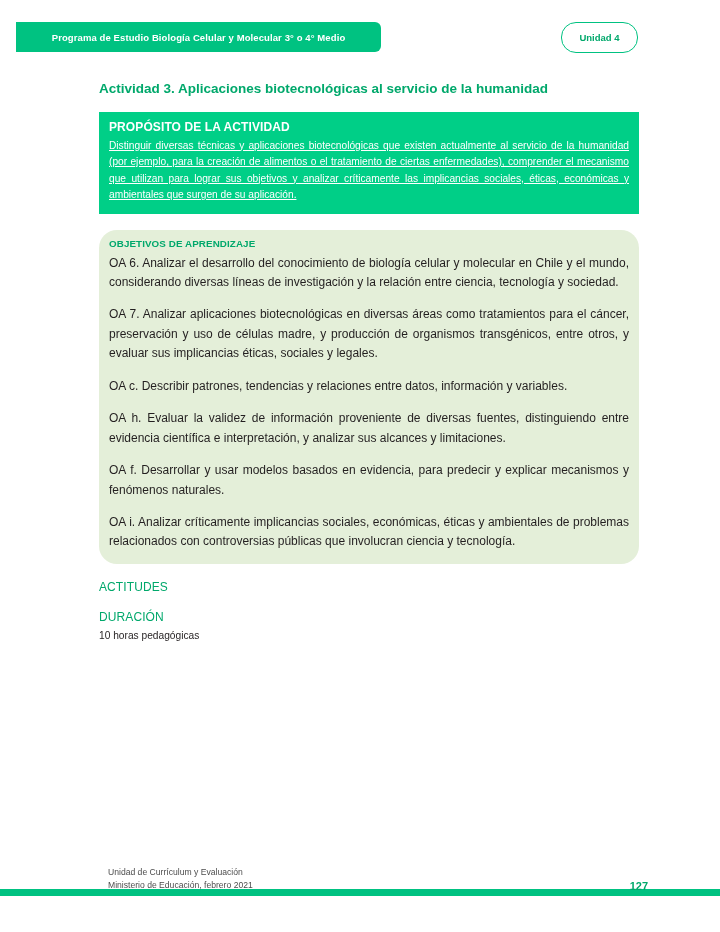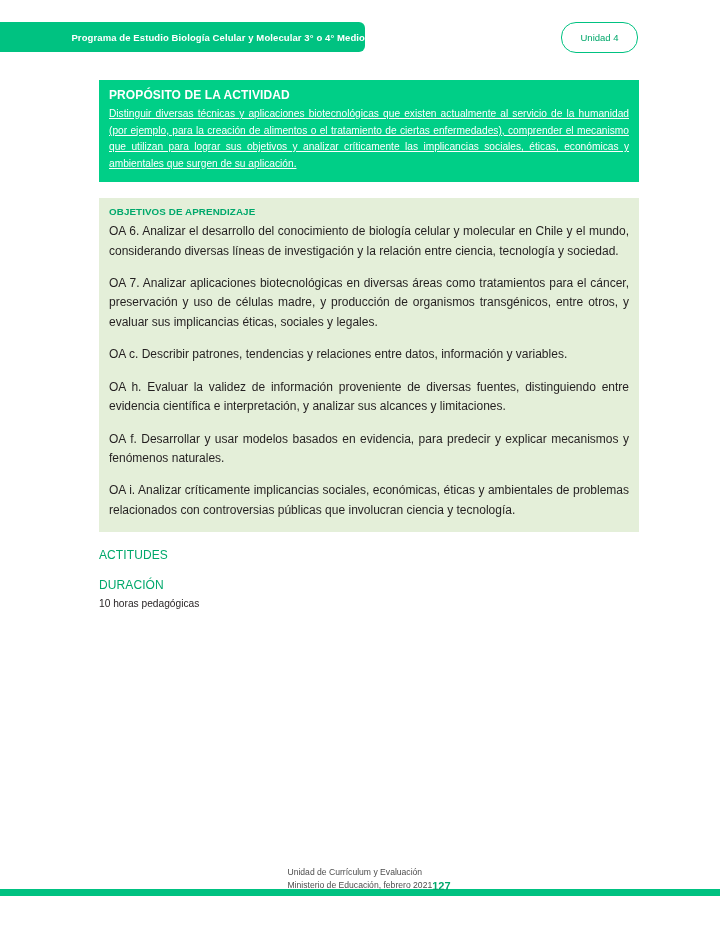--- a/index.html
+++ b/index.html
@@ -19,29 +19,29 @@
   
   .header {
     position: absolute;
     top: 22px;
     left: 0;
     width: 100%;
     height: 30px;
   }
   .header-band {
     position: absolute;
-    left: 0;
+    left: 16px;
     top: 0;
     width: 365px;
     height: 30px;
     background: #00c281;
     border-radius: 0 6px 6px 0;
     display: flex;
     align-items: center;
-    justify-content: flex-end;
+    justify-content: center;
   }
   .header-band-text {
     color: #ffffff;
     font-size: 9.5px;
     font-weight: bold;
     letter-spacing: 0.1px;
   }
   .unit-pill {
     position: absolute;
     right: 82px;
@@ -51,21 +51,21 @@
     border: 1.6px solid #00c281;
     border-radius: 15px;
     display: flex;
     align-items: center;
     justify-content: center;
     background: #ffffff;
   }
   .unit-pill-text {
     color: #00a86b;
     font-size: 9.5px;
-    font-weight: normal;
+    font-weight: bold;
   }
 
   
   .content {
     position: absolute;
     left: 99px;
     top: 80px;
     width: 540px;
   }
 
@@ -96,20 +96,21 @@
     line-height: 1.62;
     text-align: justify;
     text-decoration: underline;
   }
 
   
   .oa-box {
     background: #e4efd9;
     padding: 8px 10px 12px 10px;
     margin-bottom: 16px;
+    border-radius: 18px;
   }
   .oa-head {
     color: #00a86b;
     font-size: 9.8px;
     font-weight: bold;
     margin-bottom: 5px;
     letter-spacing: 0.1px;
   }
   .oa-item {
     font-size: 12px;
@@ -140,25 +141,25 @@
   .footer-rule {
     position: absolute;
     left: 0;
     bottom: 36px;
     width: 100%;
     height: 7px;
     background: #00c281;
   }
   .footer {
     position: absolute;
-    left: 99px;
+    left: 108px;
     bottom: 40px;
     width: 540px;
     display: flex;
-    justify-content: center;
+    justify-content: space-between;
     align-items: flex-end;
   }
   .footer-left {
     font-size: 8.6px;
     line-height: 1.5;
     color: #4d4d4d;
   }
   .footer-page {
     font-size: 11px;
     color: #00a86b;
@@ -172,20 +173,21 @@
   <div class="header-band">
     <span class="header-band-text">Programa de Estudio Biología Celular y Molecular 3° o 4° Medio</span>
   </div>
   <div class="unit-pill">
     <span class="unit-pill-text">Unidad 4</span>
   </div>
 </div>
 
 <div class="content">
 
+  <h1 class="activity-title">Actividad 3. Aplicaciones biotecnológicas al servicio de la humanidad</h1>
 
   <div class="purpose-box">
     <div class="purpose-head">PROPÓSITO DE LA ACTIVIDAD</div>
     <div class="purpose-text">Distinguir diversas técnicas y aplicaciones biotecnológicas que existen actualmente al servicio de la humanidad (por ejemplo, para la creación de alimentos o el tratamiento de ciertas enfermedades), comprender el mecanismo que utilizan para lograr sus objetivos y analizar críticamente las implicancias sociales, éticas, económicas y ambientales que surgen de su aplicación.</div>
   </div>
 
   <div class="oa-box">
     <div class="oa-head">OBJETIVOS DE APRENDIZAJE</div>
     <div class="oa-item">OA 6. Analizar el desarrollo del conocimiento de biología celular y molecular en Chile y el mundo, considerando diversas líneas de investigación y la relación entre ciencia, tecnología y sociedad.</div>
     <div class="oa-item">OA 7. Analizar aplicaciones biotecnológicas en diversas áreas como tratamientos para el cáncer, preservación y uso de células madre, y producción de organismos transgénicos, entre otros, y evaluar sus implicancias éticas, sociales y legales.</div>

